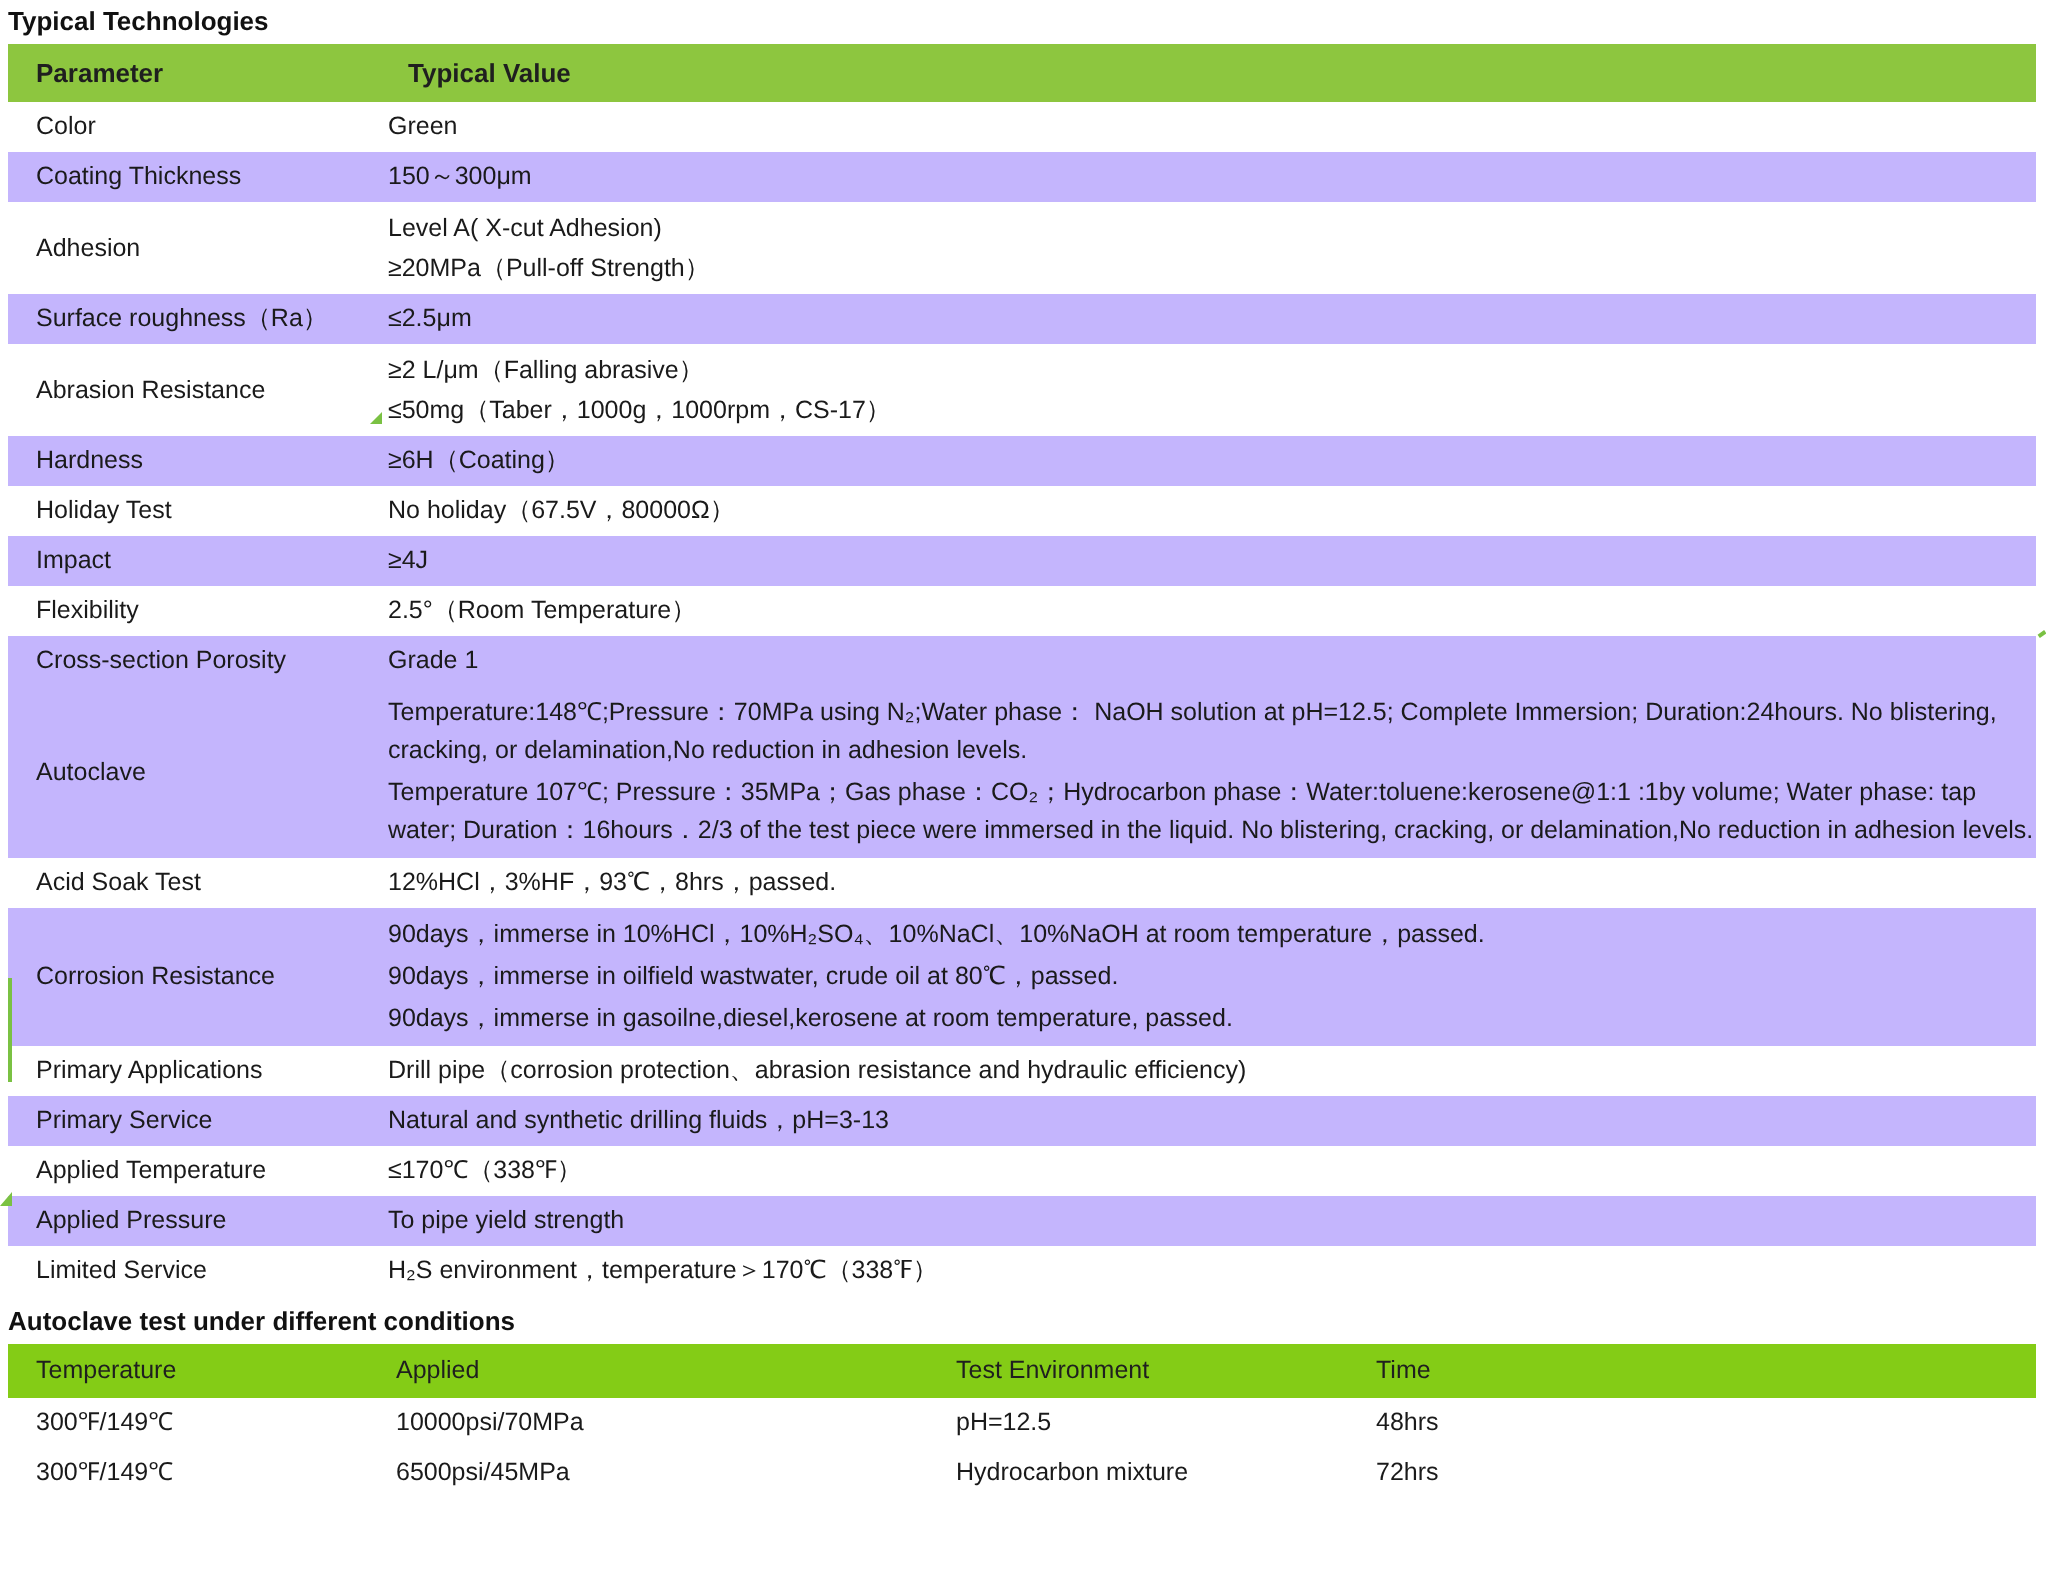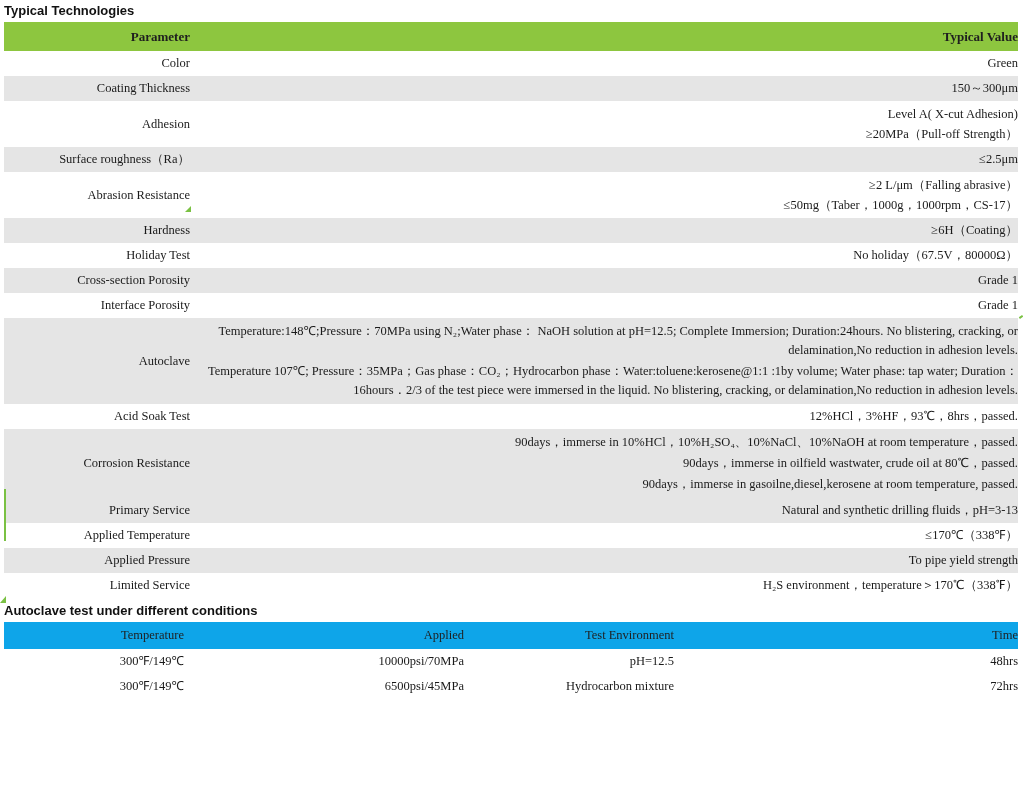--- a/index.html
+++ b/index.html
@@ -31,54 +31,53 @@
 
   table.tbl {
     width: 1014px;
     margin-left: 4px;
     border-collapse: collapse;
     font-size: 12.5px;
   }
 
   table.tbl td, table.tbl th {
     vertical-align: middle;
-    text-align: right;
+    text-align: left;
     padding: 3px 0 3px 14px;
     line-height: 19px;
     font-weight: normal;
-    font-family: Liberation Serif, serif;
   }
 
   
   #tech-table thead th {
     background: #8dc63f;
     color: #1f1f1f;
     font-weight: bold;
     font-size: 13px;
     padding-top: 5px;
     padding-bottom: 5px;
     border: none;
   }
   #tech-table thead th.c1 { width: 186px; }
 
   #tech-table tbody td { border: none; background: #ffffff; }
   #tech-table tbody td.c1 { width: 186px; padding-left: 14px; }
   #tech-table tbody td.c2 { padding-left: 4px; }
 
-  #tech-table tbody tr.alt td { background: #e5e5e5; }
+  #tech-table tbody tr.alt td { background: #c4b5fd; }
 
   .stacklines > div { line-height: 20px; }
 
   .autoclave-cell > div { margin: 0 0 0 0; line-height: 19px; }
   .autoclave-cell .para { padding: 1px 0; }
 
   
   #autoclave-table { margin-top: 0; }
   #autoclave-table thead th {
-    background: #0ea5e9;
+    background: #84cc16;
     color: #1f1f1f;
     font-weight: normal;
     font-size: 12.5px;
     padding: 4px 0 4px 14px;
   }
   #autoclave-table thead th.a1 { width: 180px; }
   #autoclave-table thead th.a2 { width: 280px; }
   #autoclave-table thead th.a3 { width: 210px; }
 
   #autoclave-table tbody td {
@@ -159,27 +158,33 @@
             <div class="para">≥6H（Coating）</div>
           </td>
         </tr>
         <tr>
           <td class="c1">Holiday Test</td>
           <td class="c2 ">
             <div class="para">No holiday（67.5V，80000Ω）</div>
           </td>
         </tr>
         <tr class="alt">
+          <td class="c1">Impact</td>
+          <td class="c2 ">
+            <div class="para">≥4J</div>
+          </td>
+        </tr>
+        <tr>
+          <td class="c1">Flexibility</td>
+          <td class="c2 ">
+            <div class="para">2.5°（Room Temperature）</div>
+          </td>
+        </tr>
+        <tr class="alt">
           <td class="c1">Cross-section Porosity</td>
-          <td class="c2 ">
-            <div class="para">Grade 1</div>
-          </td>
-        </tr>
-        <tr>
-          <td class="c1">Interface Porosity</td>
           <td class="c2 ">
             <div class="para">Grade 1</div>
           </td>
         </tr>
         <tr class="alt">
           <td class="c1">Autoclave</td>
           <td class="c2 stacklines autoclave-cell">
             <div class="para">Temperature:148℃;Pressure：70MPa using N₂;Water phase： NaOH solution at pH=12.5; Complete Immersion; Duration:24hours. No blistering, cracking, or delamination,No reduction in adhesion levels.</div>
             <div class="para">Temperature 107℃; Pressure：35MPa；Gas phase：CO₂；Hydrocarbon phase：Water:toluene:kerosene@1:1 :1by volume; Water phase: tap water; Duration：16hours．2/3 of the test piece were immersed in the liquid. No blistering, cracking, or delamination,No reduction in adhesion levels.</div>
           </td>
@@ -189,20 +194,26 @@
           <td class="c2 ">
             <div class="para">12%HCl，3%HF，93℃，8hrs，passed.</div>
           </td>
         </tr>
         <tr class="alt">
           <td class="c1">Corrosion Resistance</td>
           <td class="c2 stacklines autoclave-cell">
             <div class="para">90days，immerse in 10%HCl，10%H₂SO₄、10%NaCl、10%NaOH at room temperature，passed.</div>
             <div class="para">90days，immerse in oilfield wastwater, crude oil at 80℃，passed.</div>
             <div class="para">90days，immerse in gasoilne,diesel,kerosene at room temperature, passed.</div>
+          </td>
+        </tr>
+        <tr>
+          <td class="c1">Primary Applications</td>
+          <td class="c2 ">
+            <div class="para">Drill pipe（corrosion protection、abrasion resistance and hydraulic efficiency)</div>
           </td>
         </tr>
         <tr class="alt">
           <td class="c1">Primary Service</td>
           <td class="c2 ">
             <div class="para">Natural and synthetic drilling fluids，pH=3-13</div>
           </td>
         </tr>
         <tr>
           <td class="c1">Applied Temperature</td>

